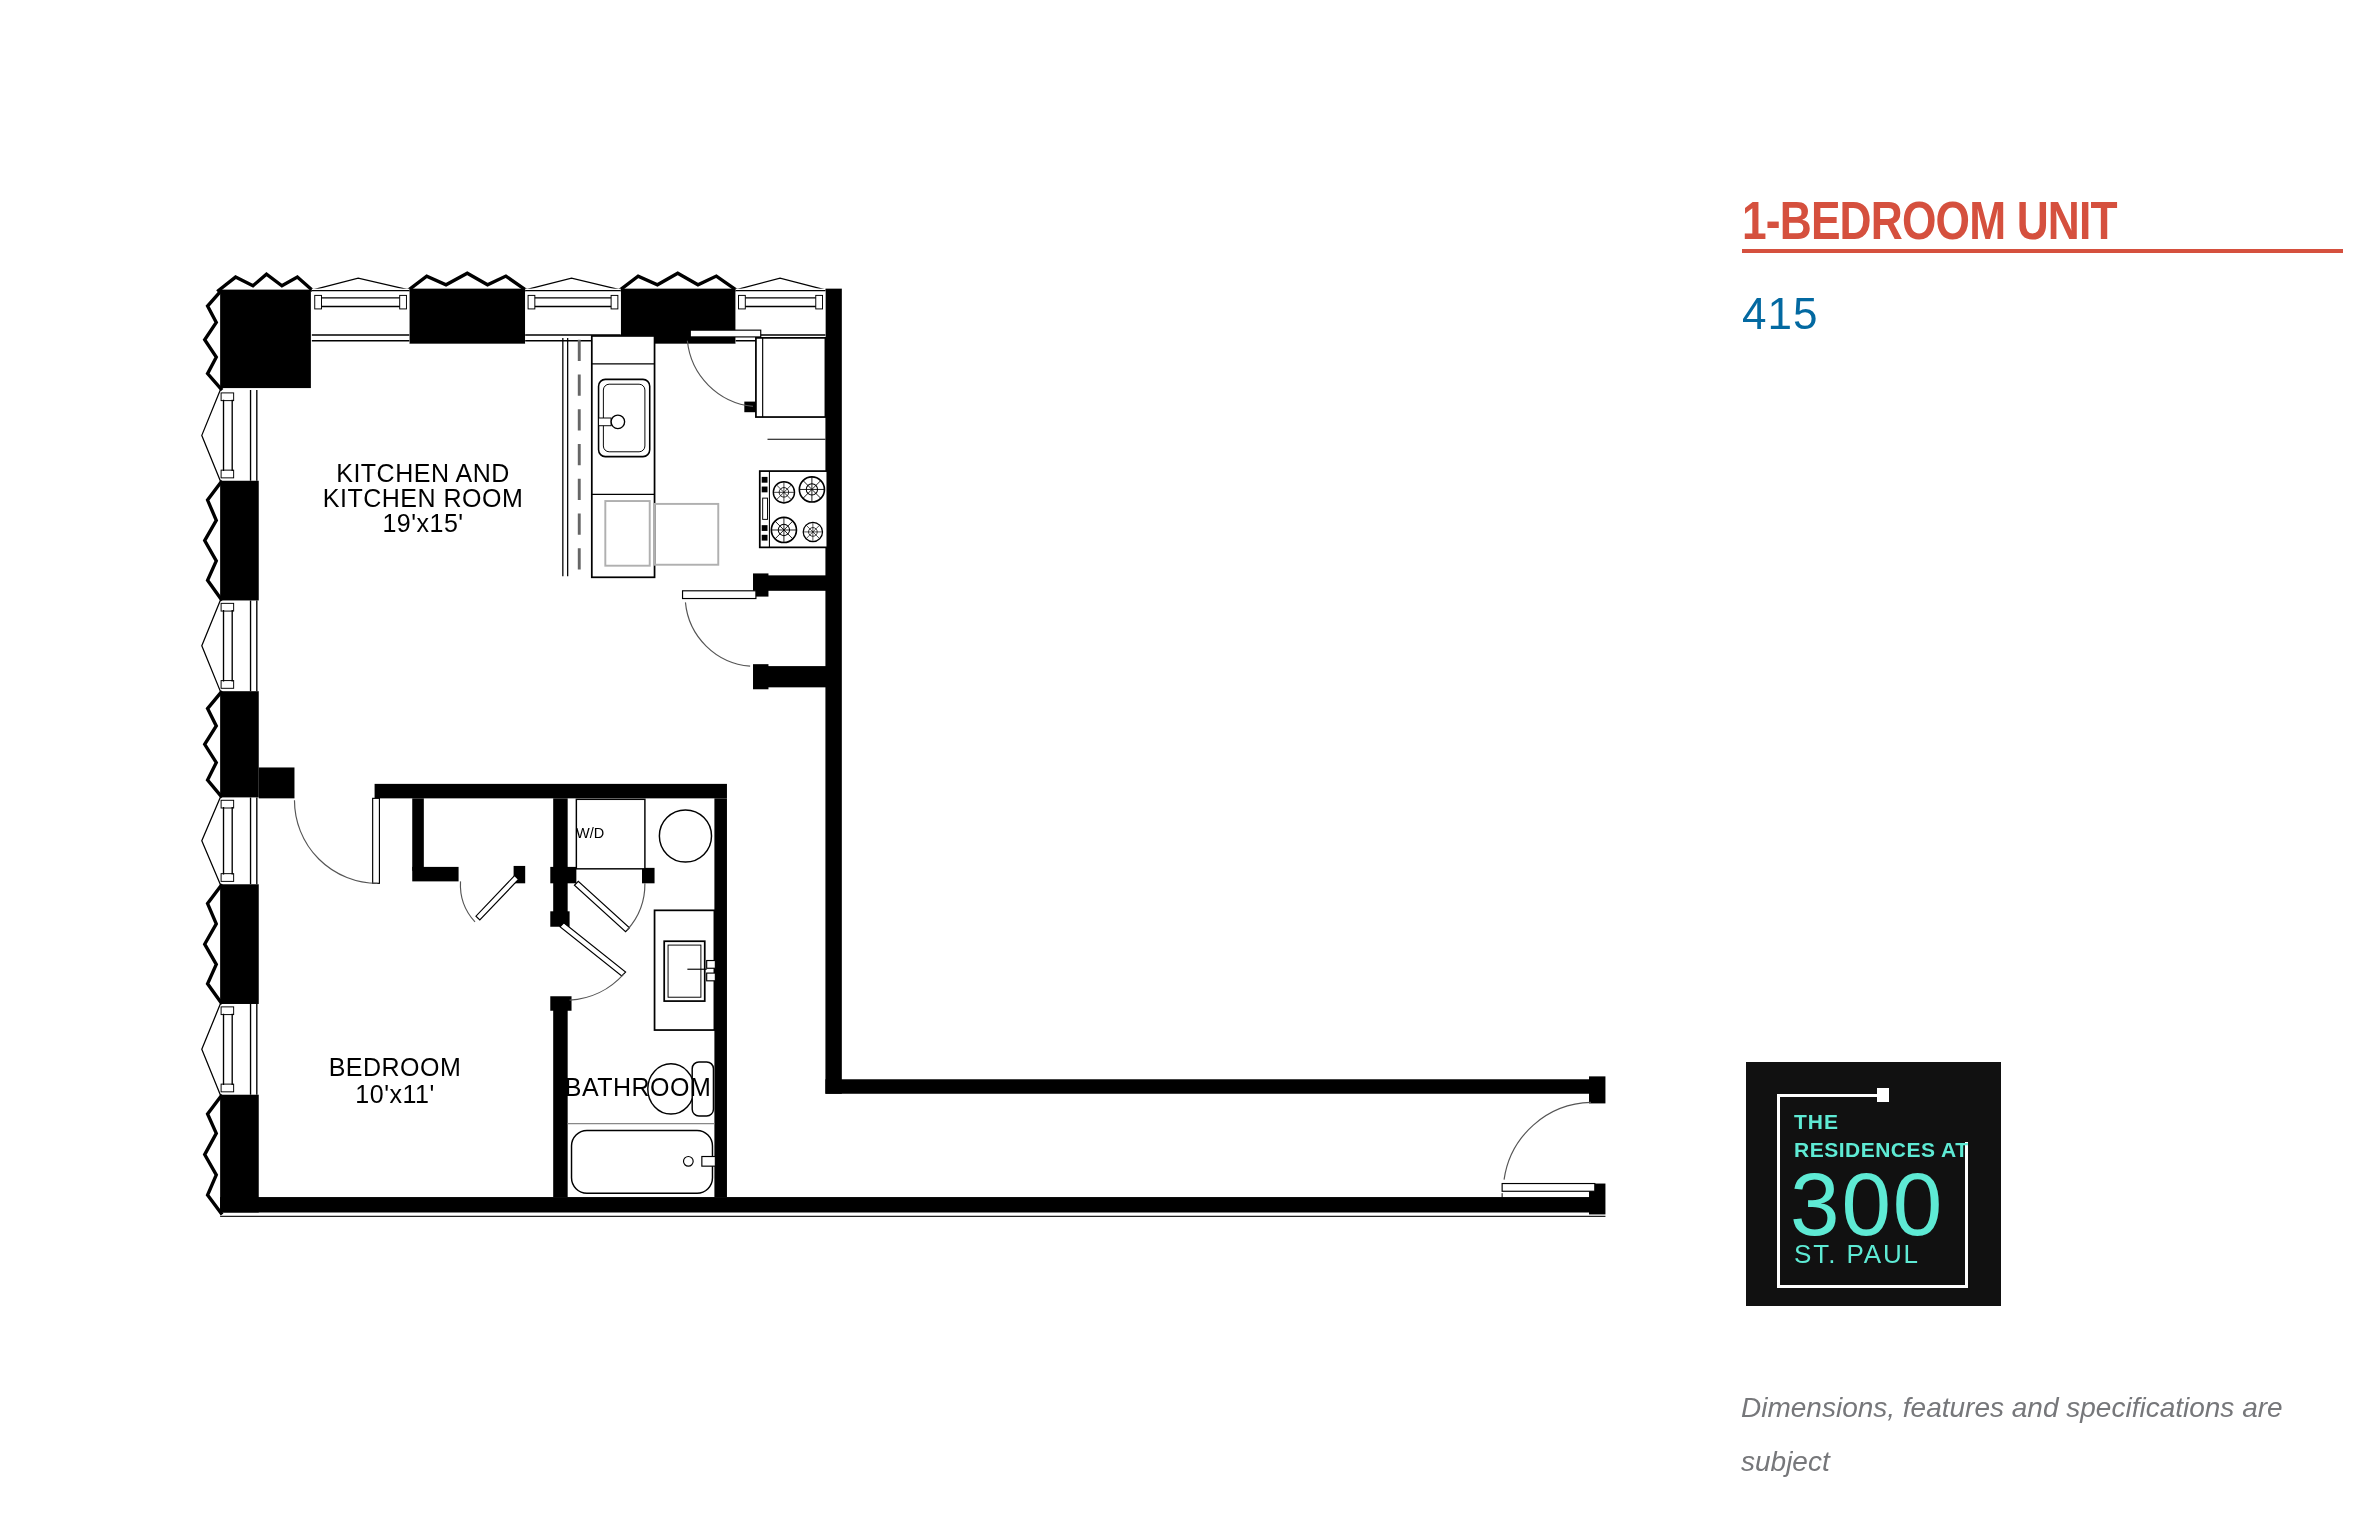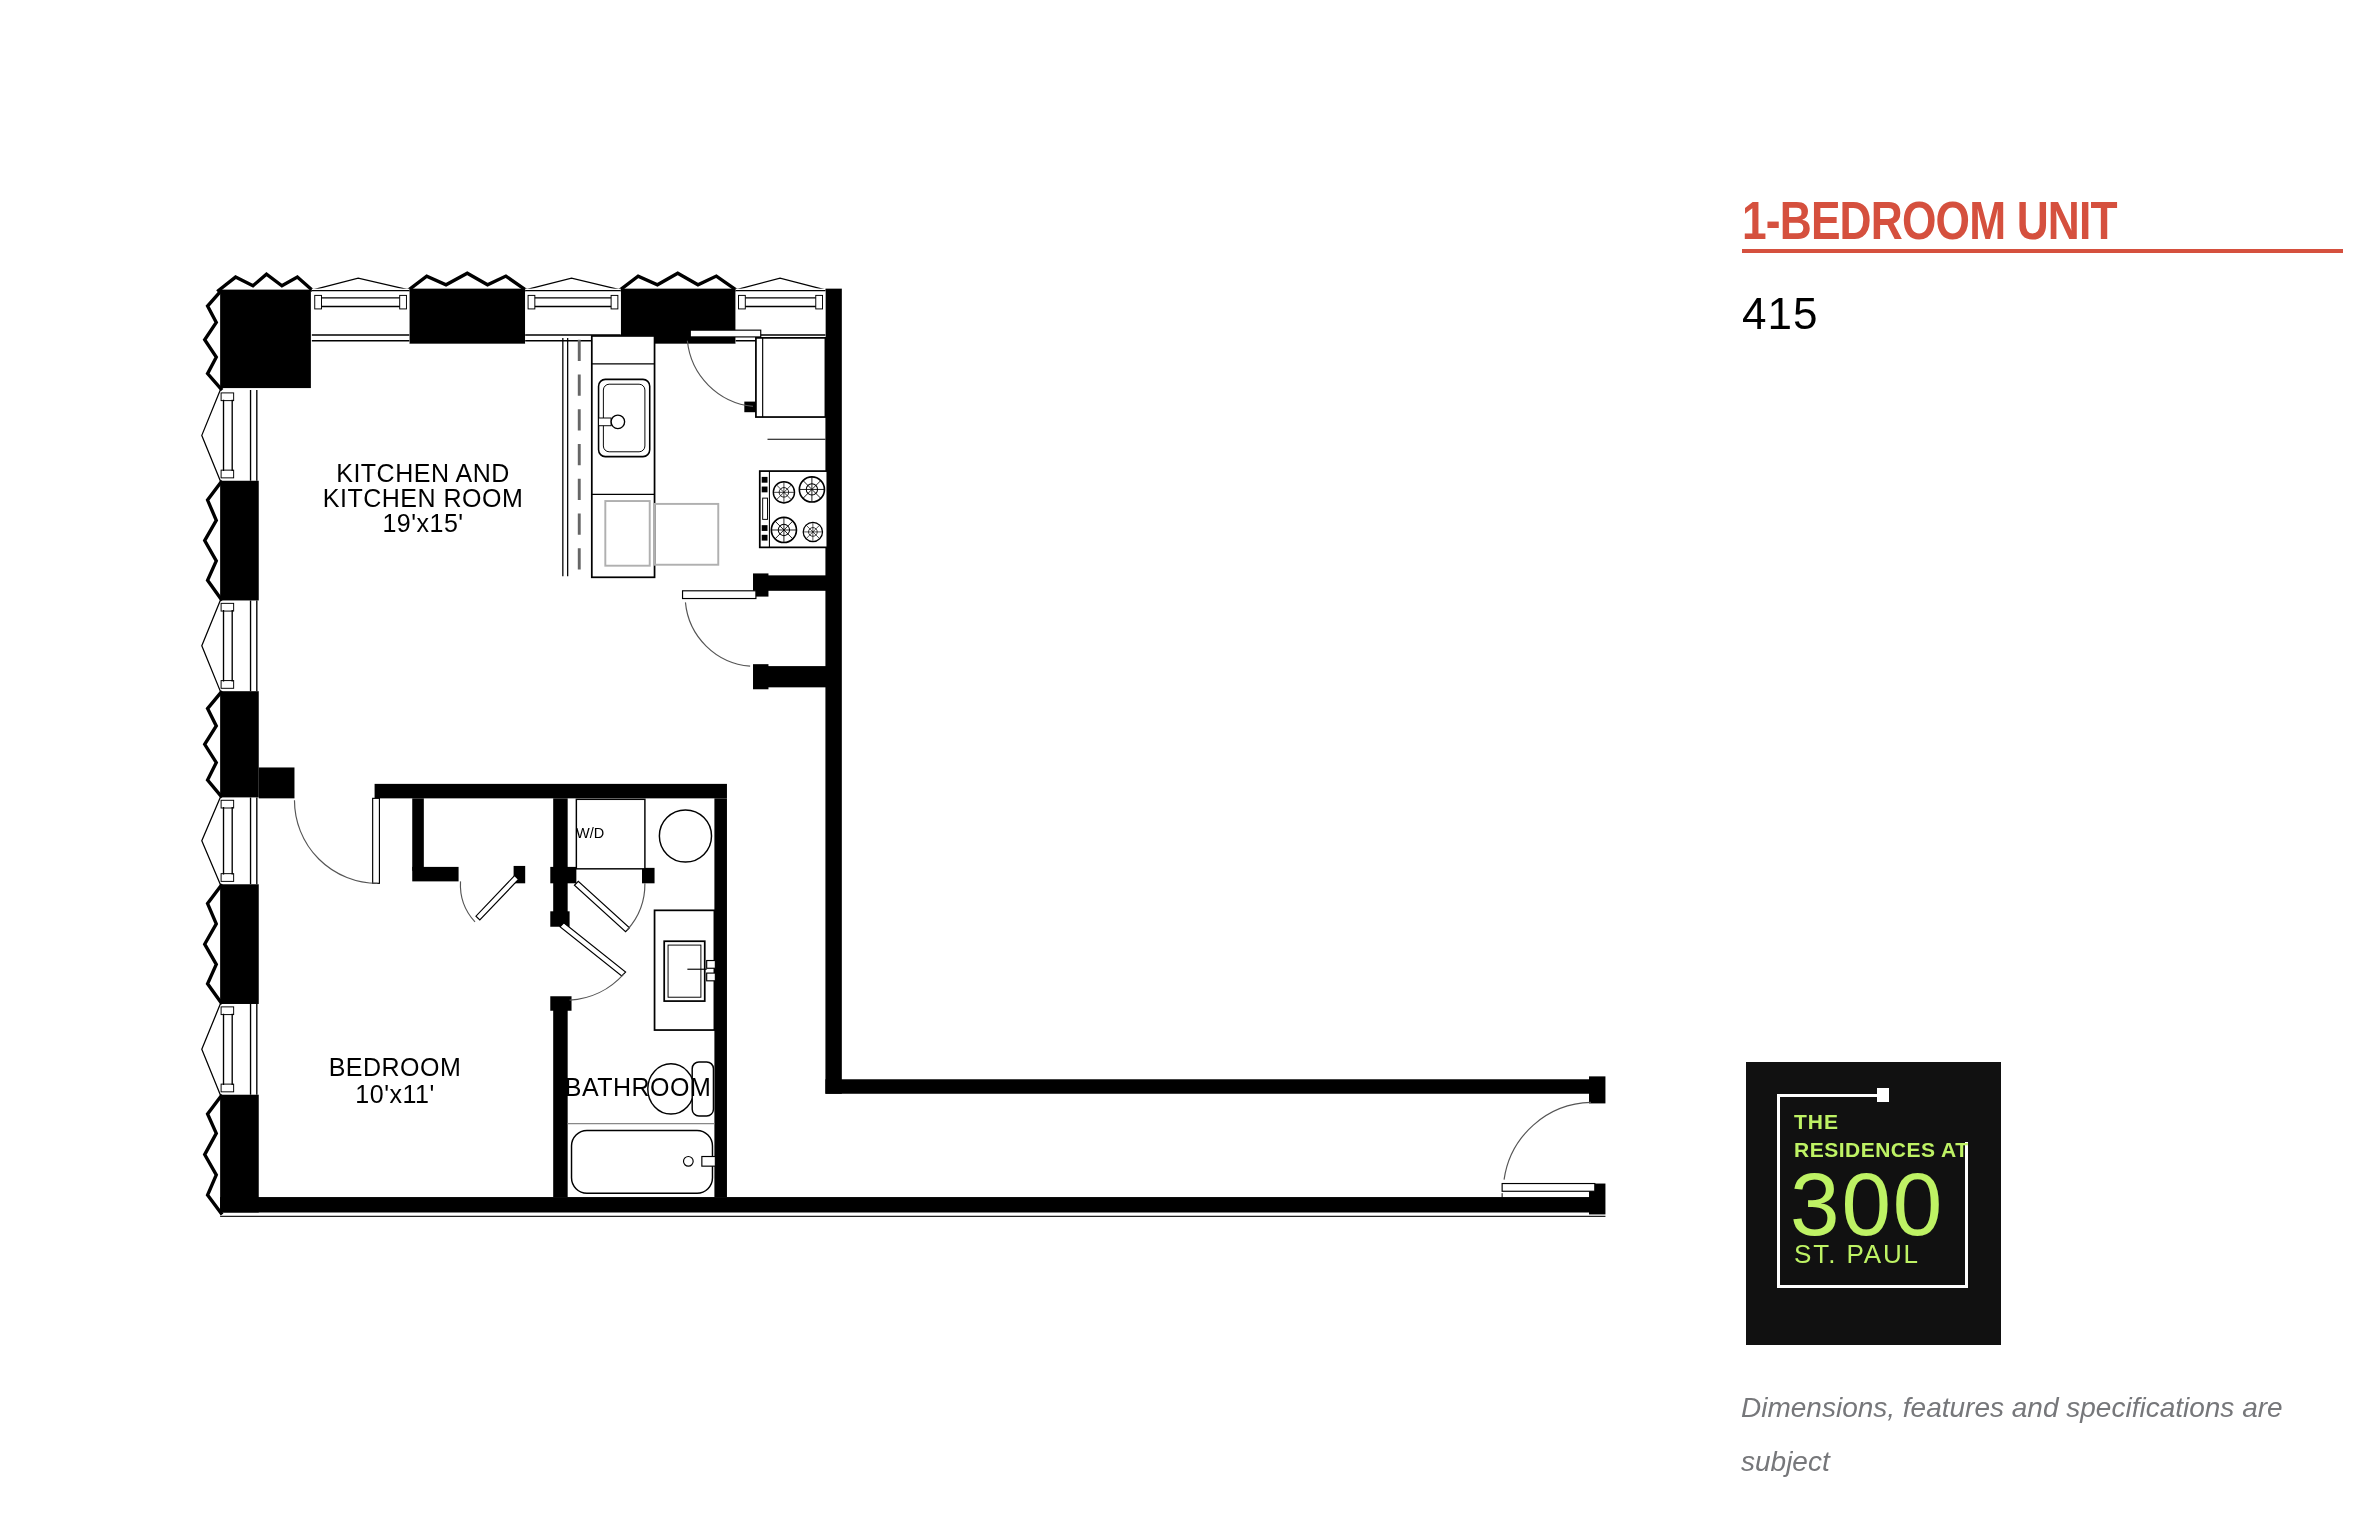--- a/index.html
+++ b/index.html
@@ -3,22 +3,22 @@
 <meta charset="utf-8">
 <style>
   html,body{margin:0;padding:0;background:#fff;}
   #canvas{position:relative;width:2371px;height:1533px;background:#ffffff;overflow:hidden;
           font-family:"Liberation Sans", sans-serif;}
   .abs{position:absolute;}
   
   .title{left:1742px;top:189px;font-size:54px;font-weight:bold;letter-spacing:-1px;
          color:#D5503E;transform:scaleX(.82);transform-origin:left top;white-space:nowrap;}
   .title-rule{left:1742px;top:249px;width:601px;height:3.9px;background:#D5503E;}
-  .unit-number{left:1742px;top:289px;font-size:44px;font-weight:400;color:#000000;letter-spacing:1px;}
-  .logo-box{left:1746px;top:1062px;width:255px;height:283px;background:#111111;color:#bef264;}
+  .unit-number{left:1742px;top:289px;font-size:44px;font-weight:400;color:#0369a1;letter-spacing:1px;}
+  .logo-box{left:1746px;top:1062px;width:255px;height:244px;background:#111111;color:#5eead4;}
   .logo-frame{background:#fff;position:absolute;}
   .lf-left{left:31px;top:32px;width:2.9px;height:193px;}
   .lf-top{left:31px;top:32px;width:102px;height:2.9px;}
   .lf-block{left:131px;top:26px;width:11.6px;height:13.5px;}
   .lf-right{left:219px;top:80px;width:2.9px;height:146px;}
   .lf-bottom{left:31px;top:223px;width:191px;height:2.9px;}
   .logo-the{position:absolute;left:48px;top:48px;font-size:21px;font-weight:bold;letter-spacing:1px;}
   .logo-res{position:absolute;left:48px;top:76px;font-size:21px;font-weight:bold;letter-spacing:0.5px;}
   .logo-300{position:absolute;left:44px;top:98px;font-size:89px;font-weight:400;letter-spacing:1.9px;line-height:1;text-align:right;}
   .logo-stpaul{position:absolute;left:48px;top:177px;font-size:26px;font-weight:normal;letter-spacing:1.9px;}

